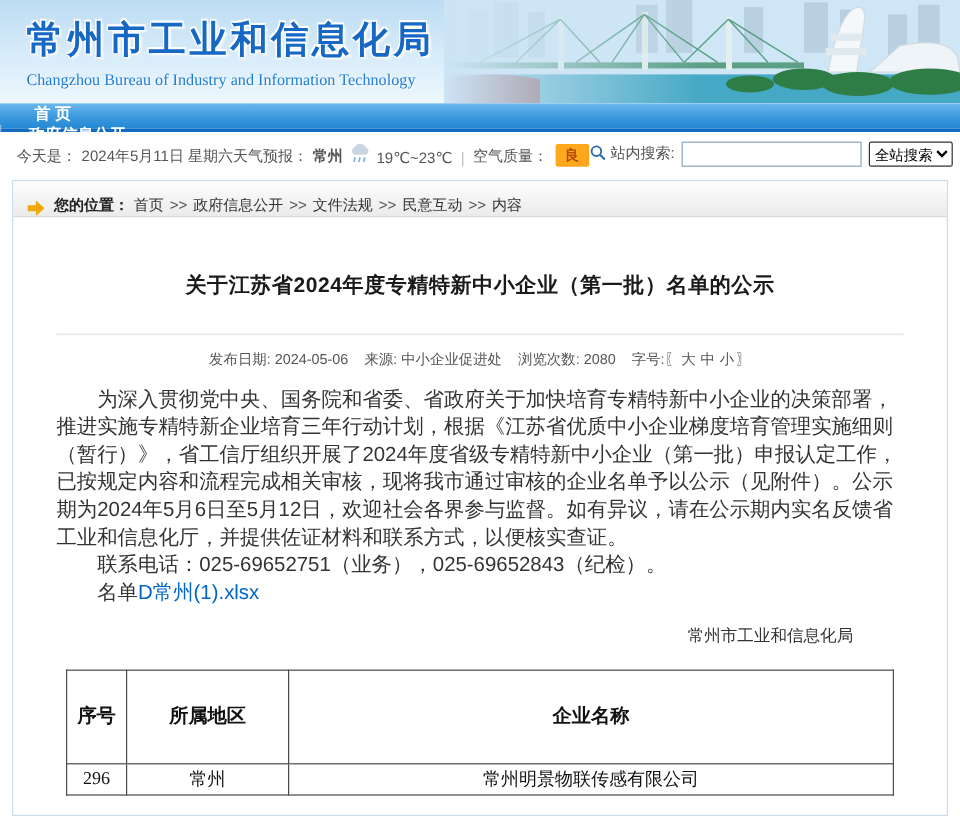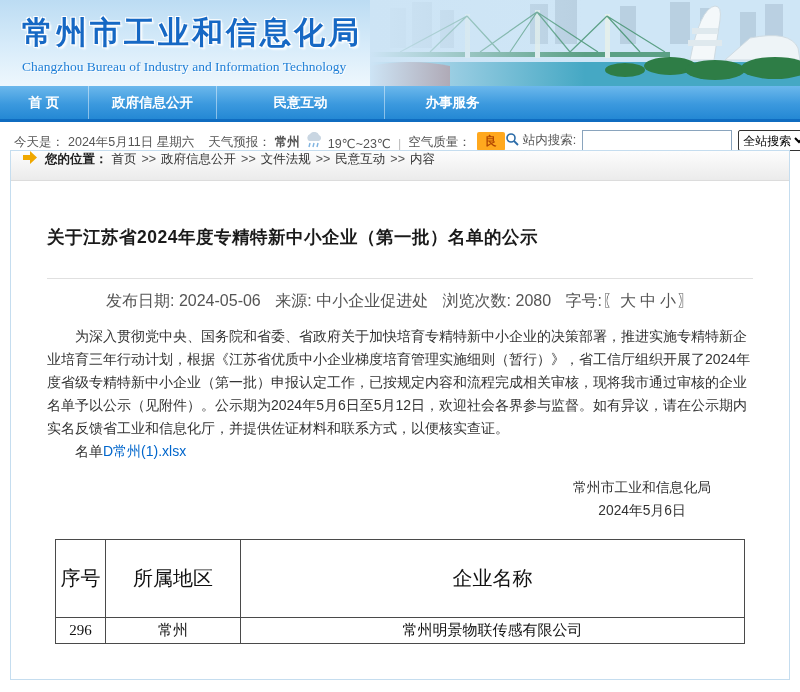--- a/index.html
+++ b/index.html
@@ -25,40 +25,41 @@
     font-size:31px; font-weight:bold; color:#1668c4; letter-spacing:3px;
     text-shadow:-1px -1px 0 #ffffff,1px -1px 0 #ffffff,-1px 1px 0 #ffffff,2px 2px 2px rgba(255,255,255,.9);
   }
   .site-subtitle {
     margin-top:5px; font-family:"Liberation Serif","DejaVu Serif",serif;
     font-size:13.5px; font-weight:normal; color:#1e7ed6;
     text-shadow:1px 1px 0 rgba(255,255,255,.9);
   }
   
   .main-nav {
-    height:36px; display:flex;
+    height:24px; display:flex;
     background:linear-gradient(180deg,#6cb8ec 0%,#3b99de 55%,#2488d4 100%);
     border-bottom:3px solid #0f6cc0;
+    flex-direction:column;
   }
   .nav-item {
     display:flex; align-items:center; justify-content:center;
     color:#ffffff; font-size:13.5px; font-weight:bold; cursor:pointer;
     border-left:1px solid rgba(255,255,255,.45);
   }
   .nav-item:first-child { border-left:none; }
   .nav-item:nth-child(1){width:11%}.nav-item:nth-child(2){width:16%}
   .nav-item:nth-child(3){width:21%}.nav-item:nth-child(4){width:17%}
   .nav-item:nth-child(5){width:16%}.nav-item:nth-child(6){width:19%}
   
   .info-bar {
     height:29px; display:flex; align-items:flex-end;
     padding:0 8px 0 14px; font-size:12.5px; color:#555; background:#ffffff;
     white-space:nowrap;
   }
-  .info-bar .gap-s{margin-left:4px}.info-bar .gap-m{margin-left:14px}
+  .info-bar .gap-s{margin-left:4px}.info-bar .gap-m{}
   .weather-icon { display:inline-block; margin:0 4px; vertical-align:-3px; }
   .divider-bar { color:#bbb; margin:0 7px; }
   .air-badge {
     display:inline-block; background:#ffa81e; color:#b34700; font-weight:bold;
     padding:1px 8px; margin-left:6px; font-size:12px; border-radius:2px;
   }
   .search-zone { margin-left:auto; display:flex; align-items:center; }
   .search-icon { margin-right:4px; }
   .search-input {
     width:150px; height:21px; border:1px solid #8aa4bd; margin-left:6px;
@@ -67,54 +68,54 @@
   .search-scope {
     height:21px; margin-left:6px; font-size:12px; border:1px solid #333;
     background:#fff; border-radius:2px;
   }
   
   .content-box {
     position:absolute; left:10px; right:10px; top:150px; height:530px;
     background:#ffffff; border:1px solid #c5ddef;
   }
   .breadcrumb-bar {
-    height:30px; display:flex; align-items:flex-start; padding:0 12px;
+    height:30px; display:flex; align-items:flex-end; padding:0 12px;
     background:linear-gradient(180deg,#fdfdfd,#ebebeb);
     border-bottom:1px solid #dcdcdc; font-size:12.5px; color:#333;
   }
   .crumb-arrow-icon { margin-right:8px; display:inline-flex; }
   .breadcrumb-label { font-weight:bold; color:#222; margin-right:4px; }
   .crumb a { color:#333; text-decoration:none; cursor:pointer; }
   .crumb .sep { color:#555; margin:0 5px; }
   
   .article { padding:0 36px; }
   .article-title {
-    margin-top:44px; font-size:17.5px; font-weight:bold;
+    margin-top:44px; text-align:center; font-size:17.5px; font-weight:bold;
     color:#1a1a1a; letter-spacing:.5px;
   }
   .title-rule { border:none; border-top:1px solid #e0e0e0; margin:29px 0 0 0; }
   .article-meta {
-    margin-top:12px; text-align:center; font-size:16px; color:#555;
+    margin-top:12px; text-align:center; font-size:12px; color:#555;
   }
   .article-meta .m-gap { margin-left:10px; }
   .fsz { cursor:pointer; margin:0 2px; }
-  .article-body { margin-top:13px; font-size:14px; color:#333; line-height:23px; }
+  .article-body { margin-top:13px; font-size:17px; color:#333; line-height:23px; }
   .article-body p { text-indent:2em; }
   .attach-link { color:#0066cc; cursor:pointer; }
   .signature-block { text-align:right; margin:13px 42px 0 0; }
   .signature-inner { display:inline-block; text-align:center; font-size:13.8px; color:#333; line-height:23px; }
   
   .list-table {
     margin:17px auto 0 auto; width:690px; border-collapse:collapse;
     font-family:"Liberation Serif","DejaVu Serif",serif; color:#111;
   }
   .list-table th, .list-table td {
     border:1.5px solid #4a4a4a; text-align:center; vertical-align:middle;
   }
-  .list-table th { height:78px; font-size:20px; font-weight:normal; }
+  .list-table th { height:78px; font-size:16px; font-weight:bold; }
   .list-table td { height:26px; font-size:15px; }
   .col-no{width:50px}.col-area{width:135px}
 </style>
 </head>
 <body>
 
 <div class="site-header">
   <div class="cityscape">
     <svg width="430" height="86" viewBox="0 0 430 86">
       <rect x="0" y="0" width="430" height="86" fill="#cfe6f6"></rect>
@@ -226,27 +227,27 @@
       <span>2024-05-06</span>
       <span class="m-gap">来源:</span>
       <span>中小企业促进处</span>
       <span class="m-gap">浏览次数:</span>
       <span>2080</span>
       <span class="m-gap">字号:</span><span>〖</span><span><span class="fsz">大</span><span class="fsz">中</span><span class="fsz">小</span></span><span>〗</span>
     </div>
 
     <div class="article-body">
       <p>为深入贯彻党中央、国务院和省委、省政府关于加快培育专精特新中小企业的决策部署，推进实施专精特新企业培育三年行动计划，根据《江苏省优质中小企业梯度培育管理实施细则（暂行）》，省工信厅组织开展了2024年度省级专精特新中小企业（第一批）申报认定工作，已按规定内容和流程完成相关审核，现将我市通过审核的企业名单予以公示（见附件）。公示期为2024年5月6日至5月12日，欢迎社会各界参与监督。如有异议，请在公示期内实名反馈省工业和信息化厅，并提供佐证材料和联系方式，以便核实查证。</p>
+      <p>联系电话：025-69652751（业务），025-69652843（纪检）。</p>
       <p><span>名单</span><a class="attach-link">D常州(1).xlsx</a></p>
     </div>
 
     <div class="signature-block">
       <div class="signature-inner">
         <div>常州市工业和信息化局</div>
-        <div>2024年5月6日</div>
       </div>
     </div>
 
     <table class="list-table">
       <thead>
         <tr>
           <th class="col-no">序号</th>
           <th class="col-area">所属地区</th>
           <th>企业名称</th>
         </tr>

